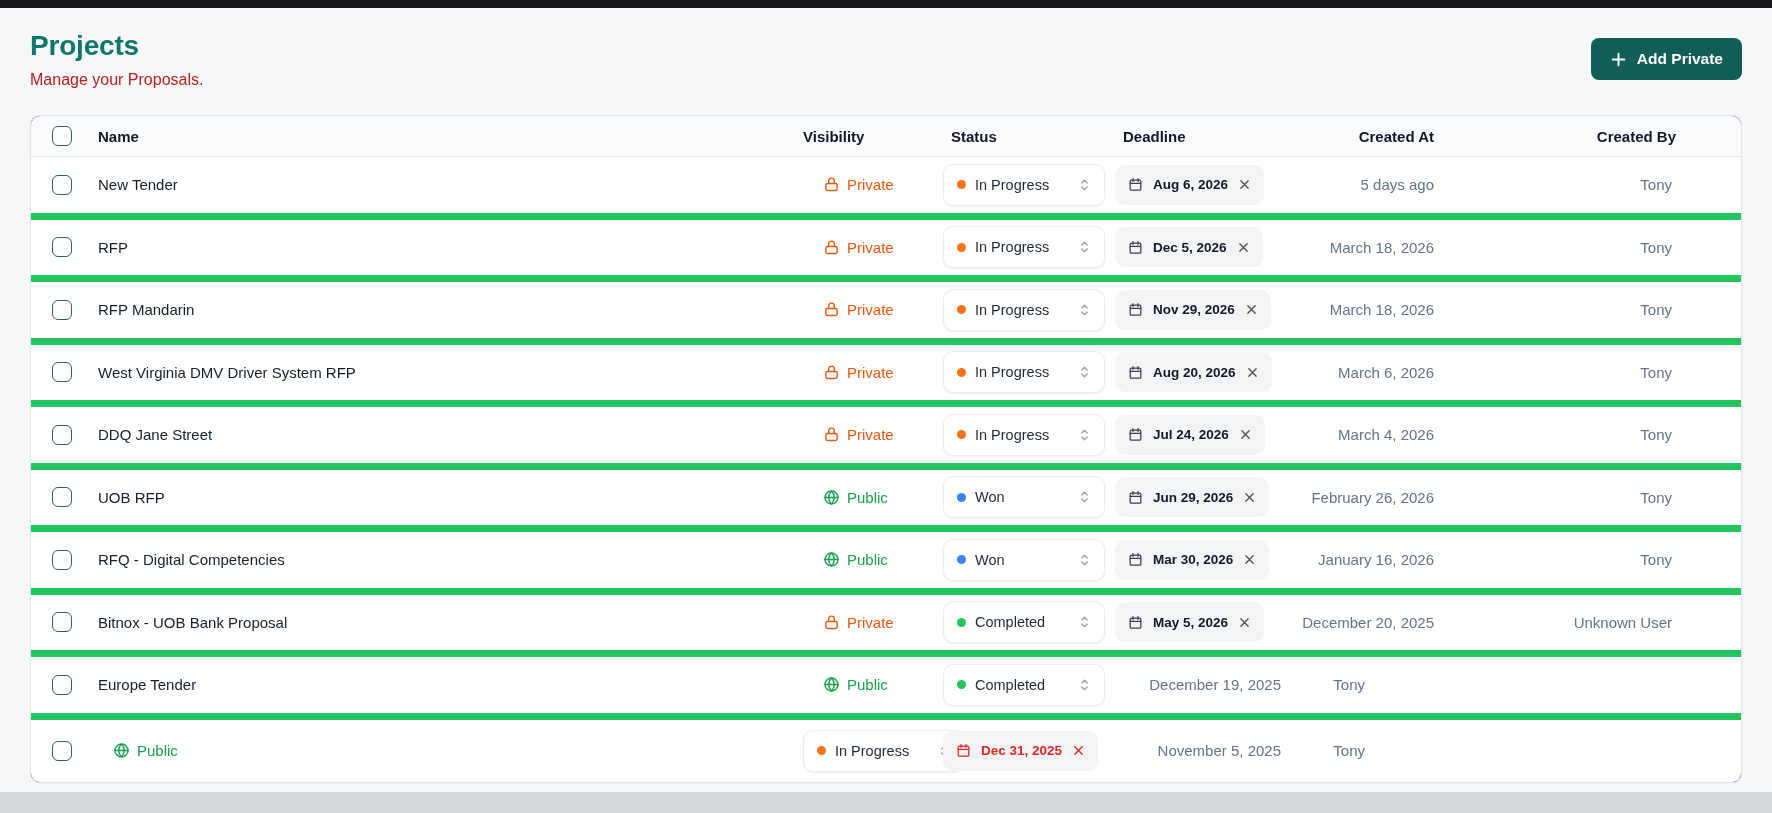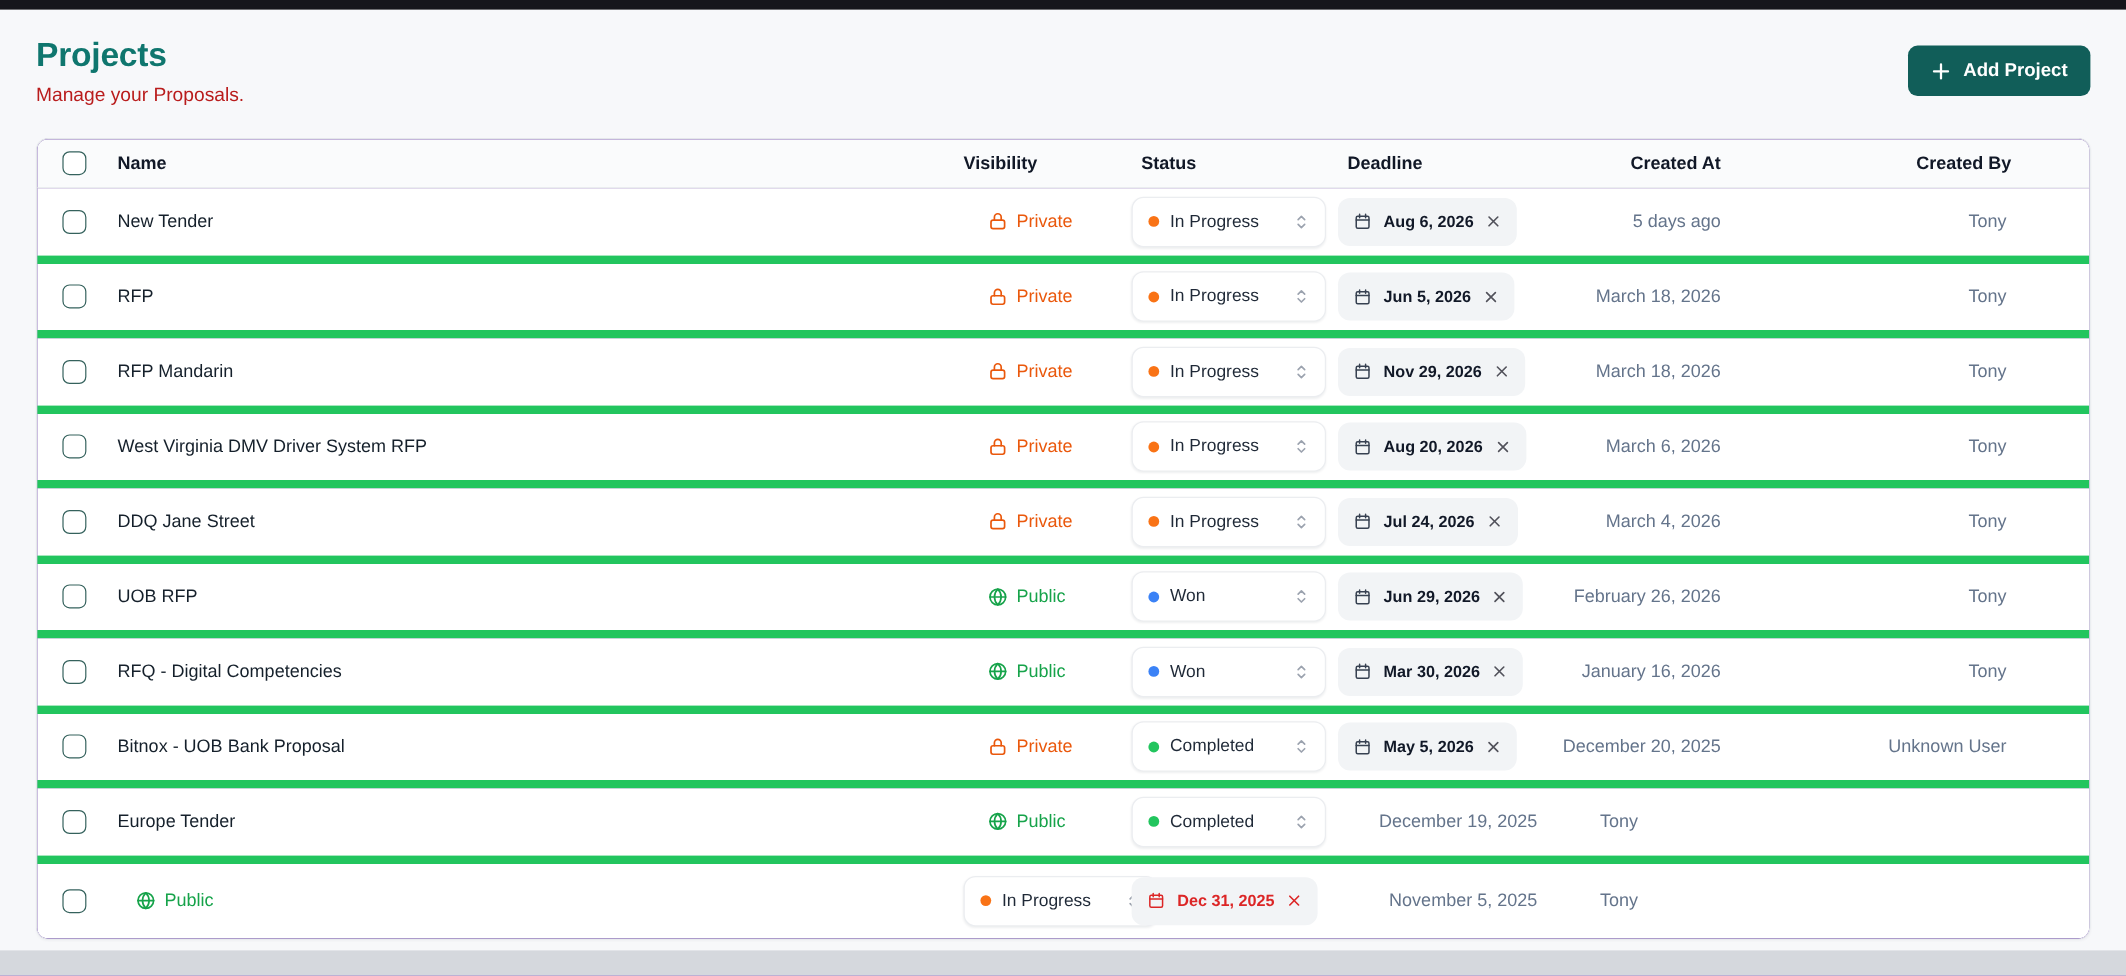--- a/index.html
+++ b/index.html
@@ -105,21 +105,21 @@
     <div>
       <div class="page-title">Projects</div>
       <div class="page-subtitle">Manage your Proposals.</div>
     </div>
     <button class="add-btn">
       <span class="btn-icon">
         <svg width="17" height="17" viewBox="0 0 16 16" fill="none" stroke="#ffffff" stroke-width="1.8" stroke-linecap="round">
           <path d="M8 2.5v11M2.5 8h11"></path>
         </svg>
       </span>
-      <span>Add Project</span>
+      <span>Add Private</span>
     </button>
   </div>
 
   <div class="card">
 
     <div class="grid-row thead">
       <div class="cell-check">
         <div class="checkbox"></div>
       </div>
       <div class="th th-name">Name</div>
@@ -210,21 +210,21 @@
       </div>
     </div>
     <div>
       <div class="deadline-chip">
         <span>
           <svg width="15" height="15" viewBox="0 0 24 24" fill="none" stroke="currentColor" stroke-width="2" stroke-linecap="round" stroke-linejoin="round">
             <rect x="3.5" y="5" width="17" height="16" rx="2"></rect>
             <path d="M8 2.5V7M16 2.5V7M3.5 10h17"></path>
           </svg>
         </span>
-        <span class="deadline-text">Jun 5, 2026</span>
+        <span class="deadline-text">Dec 5, 2026</span>
         <span class="deadline-clear">
           <svg width="13" height="13" viewBox="0 0 16 16" fill="none" stroke="currentColor" stroke-width="1.7" stroke-linecap="round">
             <path d="M3.5 3.5l9 9M12.5 3.5l-9 9"></path>
           </svg>
         </span>
       </div>
     </div>
     <div class="cell-created-at">March 18, 2026</div>
     <div class="cell-created-by">Tony</div>
   </div>

